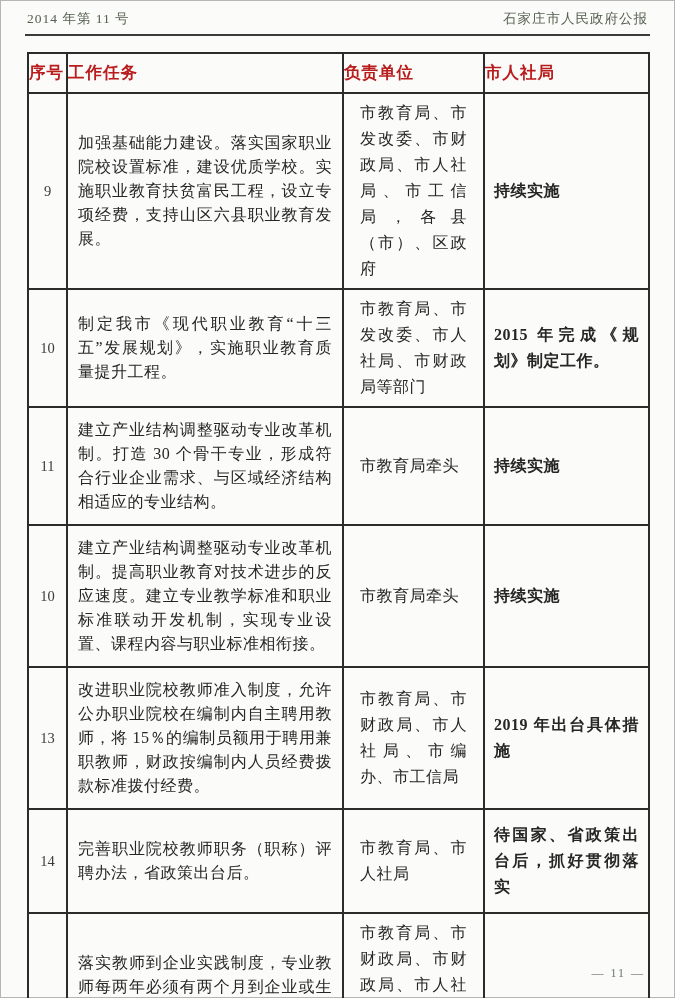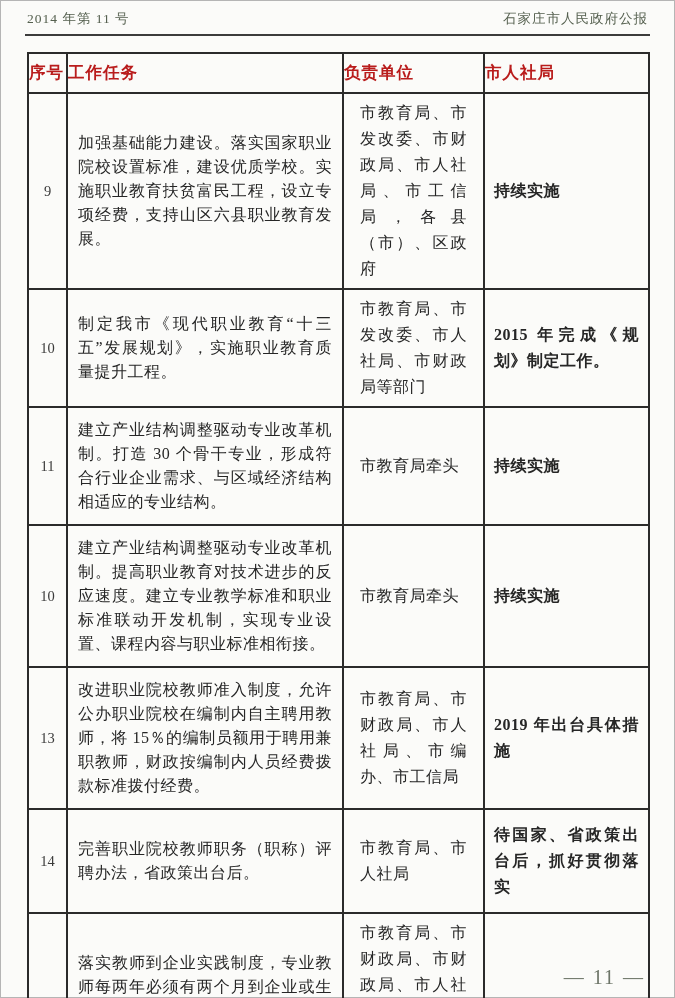--- a/index.html
+++ b/index.html
@@ -68,21 +68,21 @@
   tr.row-9{height:122px;}
   tr.row-10{height:90px;}
   tr.row-11{height:98px;}
   tr.row-12{height:122px;}
   tr.row-13{height:120px;}
   tr.row-14{height:60px;}
   tr.row-15{height:130px;}
   tr.row-16{height:130px;}
   .page-number{
     position:absolute;top:966px;right:30px;
-    font-size:20px;color:#6d7568;letter-spacing:2px;margin-left:35px;
+    font-size:12px;color:#6d7568;letter-spacing:2px;margin-left:35px;
   }
 </style>
 </head>
 <body>
 
 <div class="running-header">
   <span>2014 年第 11 号</span>
   <span>石家庄市人民政府公报</span>
 </div>
 <div class="header-rule"></div>

